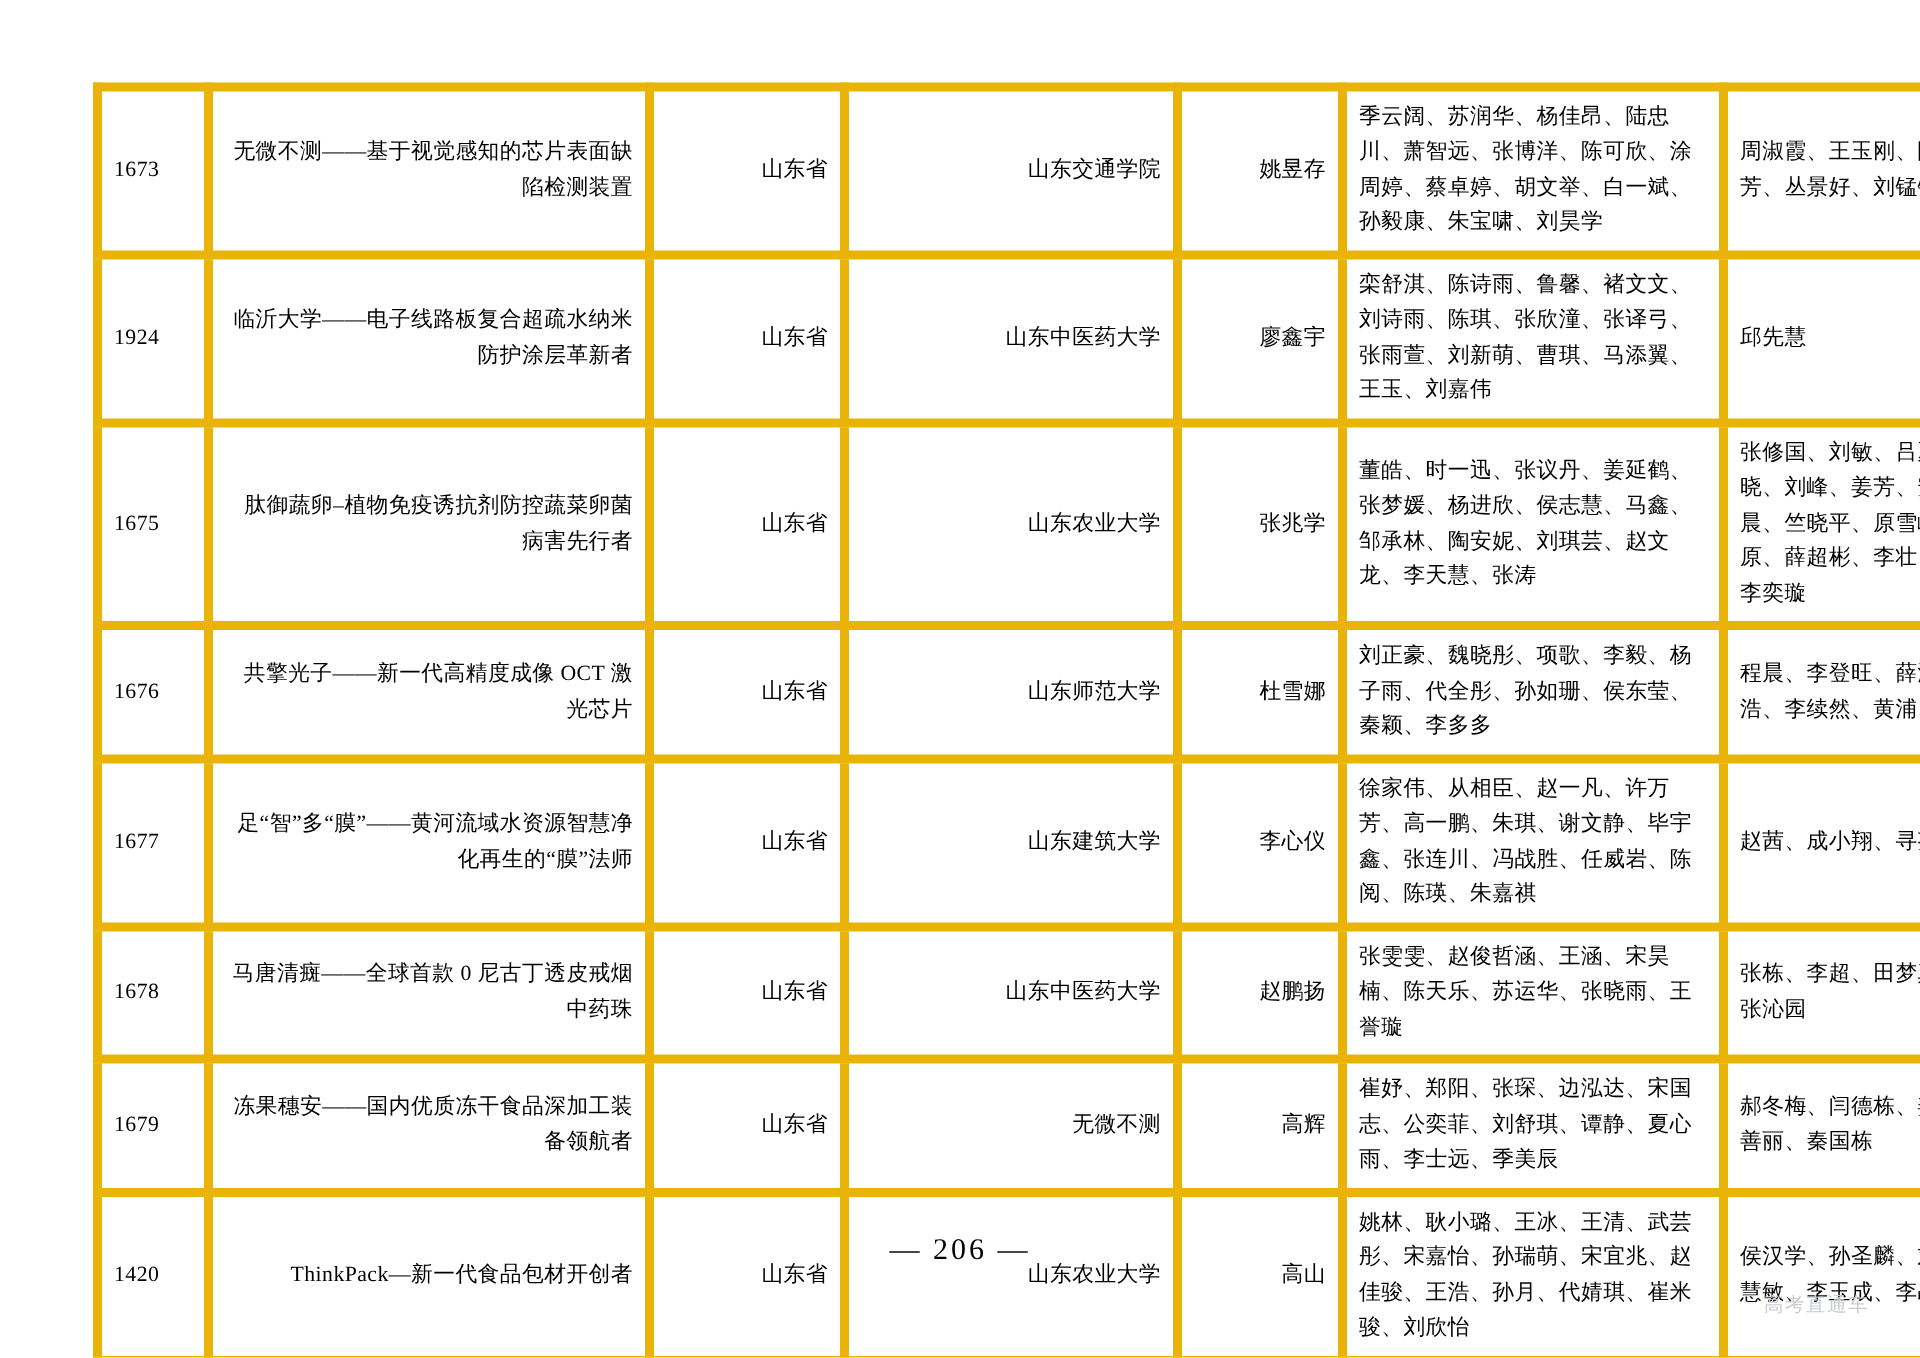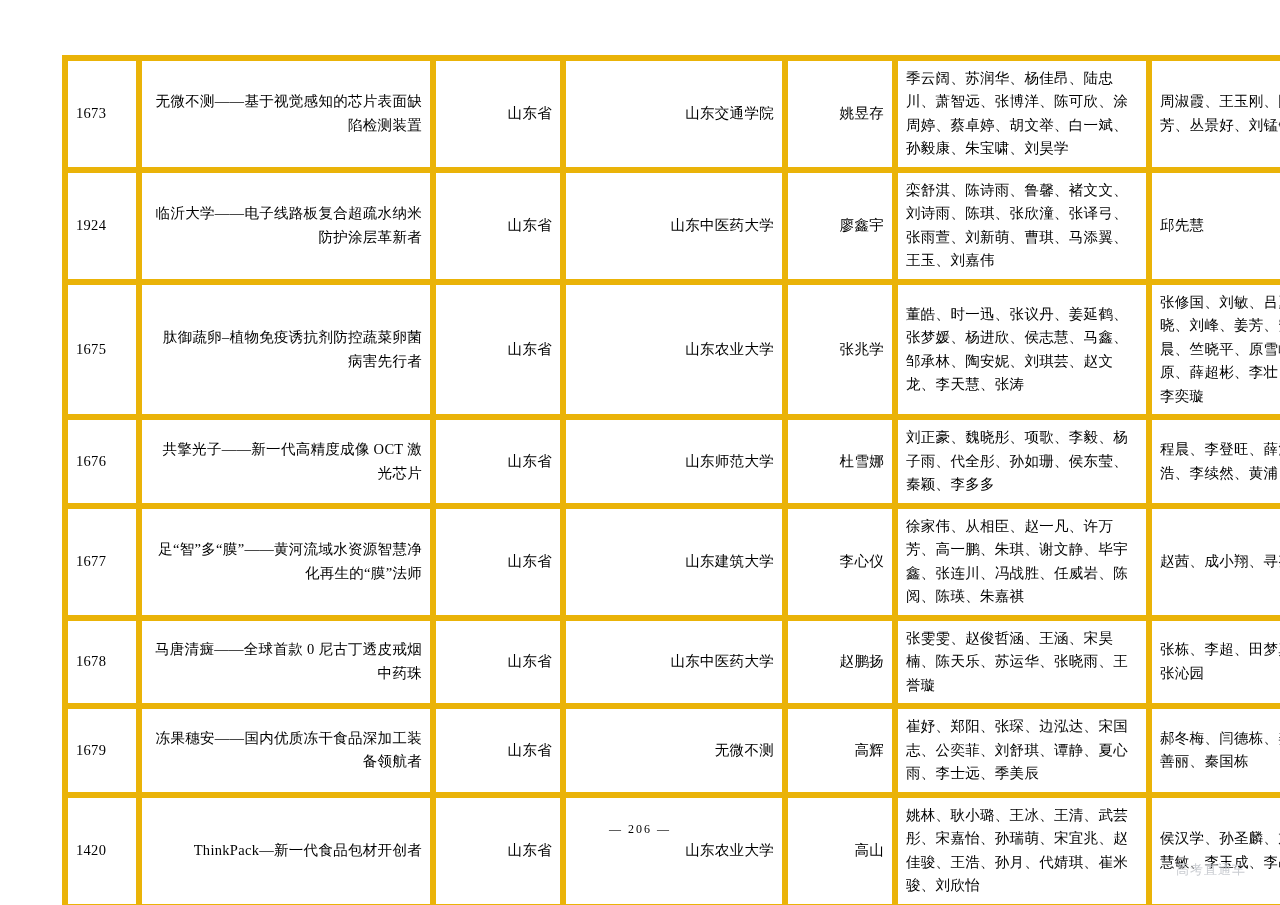--- a/index.html
+++ b/index.html
@@ -74,21 +74,21 @@
     text-align: left;
     padding-left: 10px;
     padding-right: 8px;
   }
   .page-number {
     position: absolute;
     left: 0;
     top: 822px;
     width: 1280px;
     text-align: center;
-    font-size: 12px;
+    font-size: 20px;
     letter-spacing: 2px;
     font-family: "Liberation Serif", "DejaVu Serif", serif;
   }
   .watermark {
     position: absolute;
     right: 34px;
     bottom: 26px;
     font-size: 13px;
     color: #c9ccd1;
     font-family: "Liberation Sans", sans-serif;

